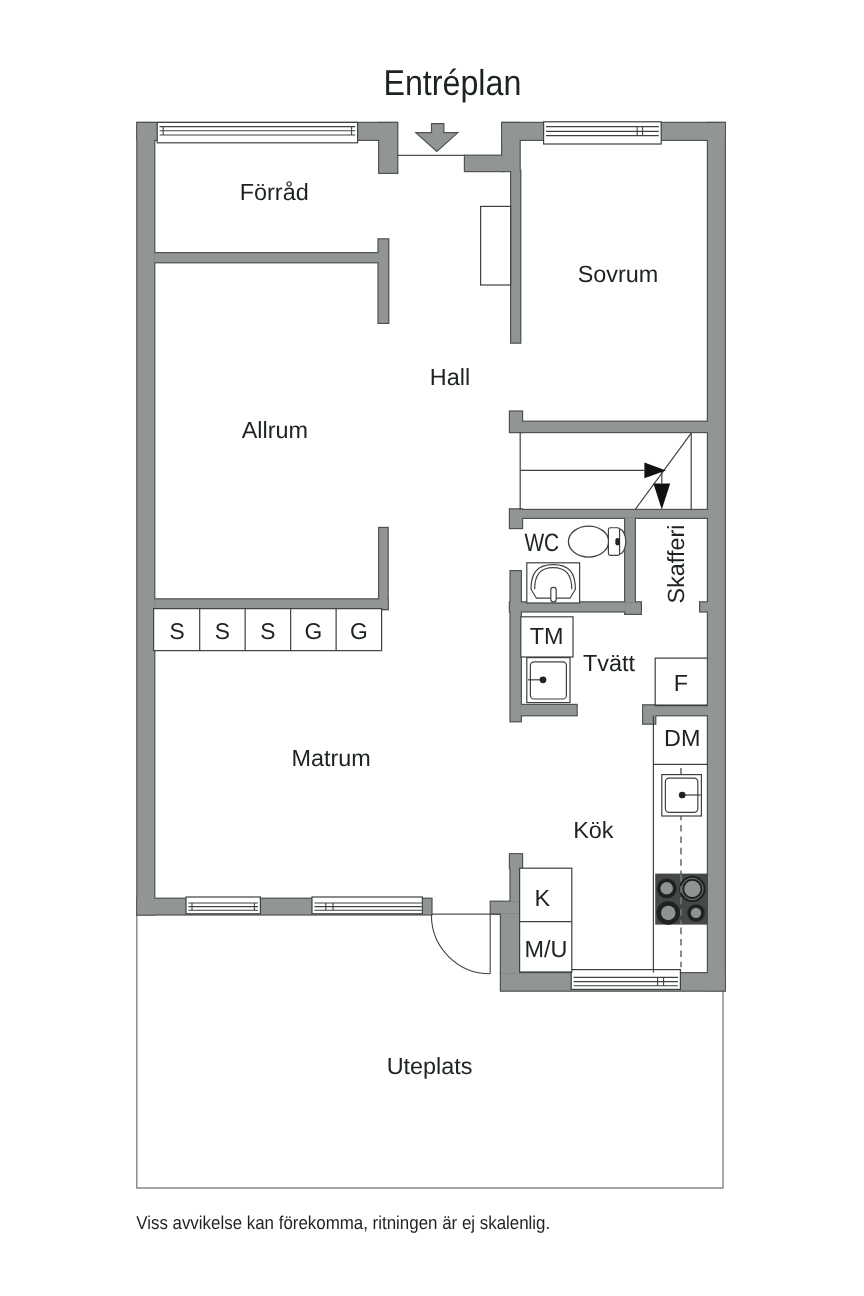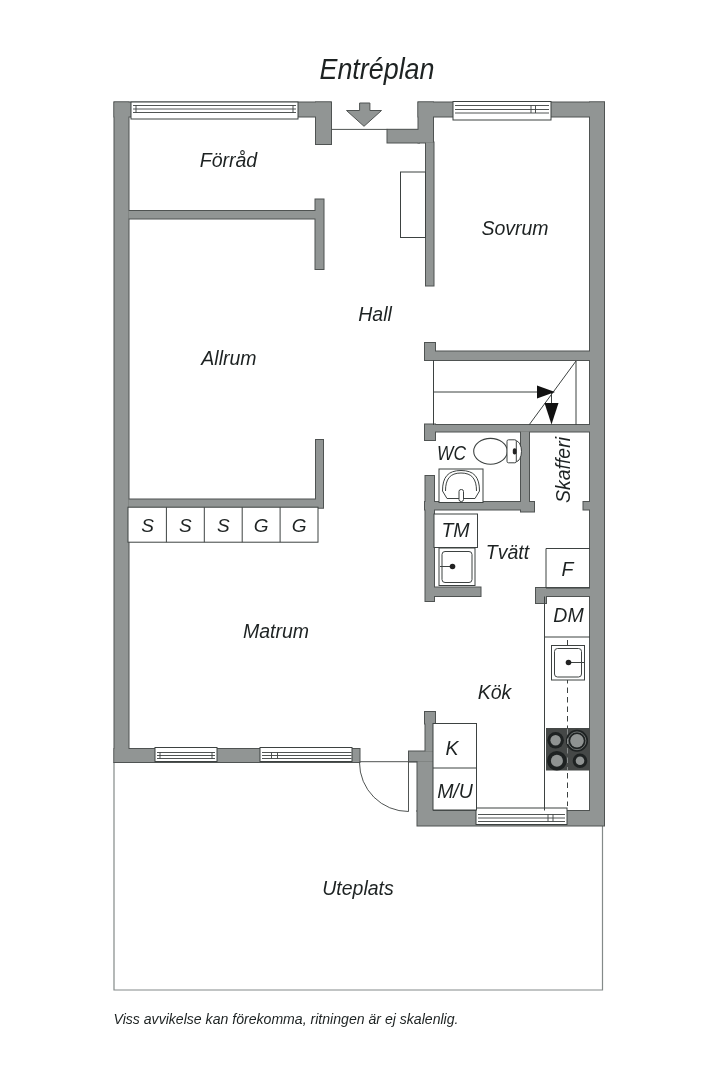--- a/index.html
+++ b/index.html
@@ -1,16 +1,16 @@
 <!DOCTYPE html>
 <html><head>
 <meta charset="utf-8">
 <style>
   html,body{margin:0;padding:0;background:#ffffff;}
-  #page{width:644px;height:1080px;position:relative;background:#ffffff;overflow:hidden;font-style:italic;}
+  #page{width:644px;height:1080px;position:relative;background:#ffffff;overflow:hidden;}
   svg{display:block;}
   text{font-family:"Liberation Sans",sans-serif;fill:#1d2222;}
 </style>
 </head>
 <body>
 <div id="page">
 <svg width="720" height="1080" viewBox="0 0 720 1080">
 
   <g id="plan">
 

